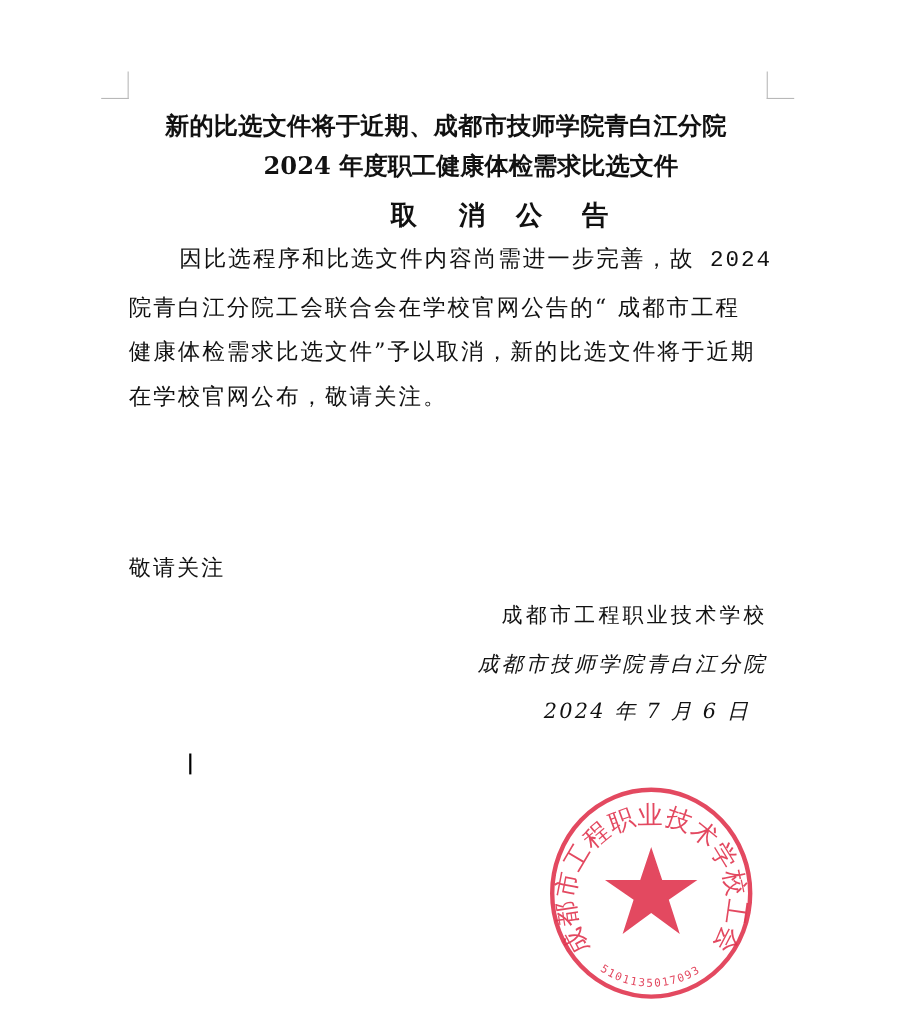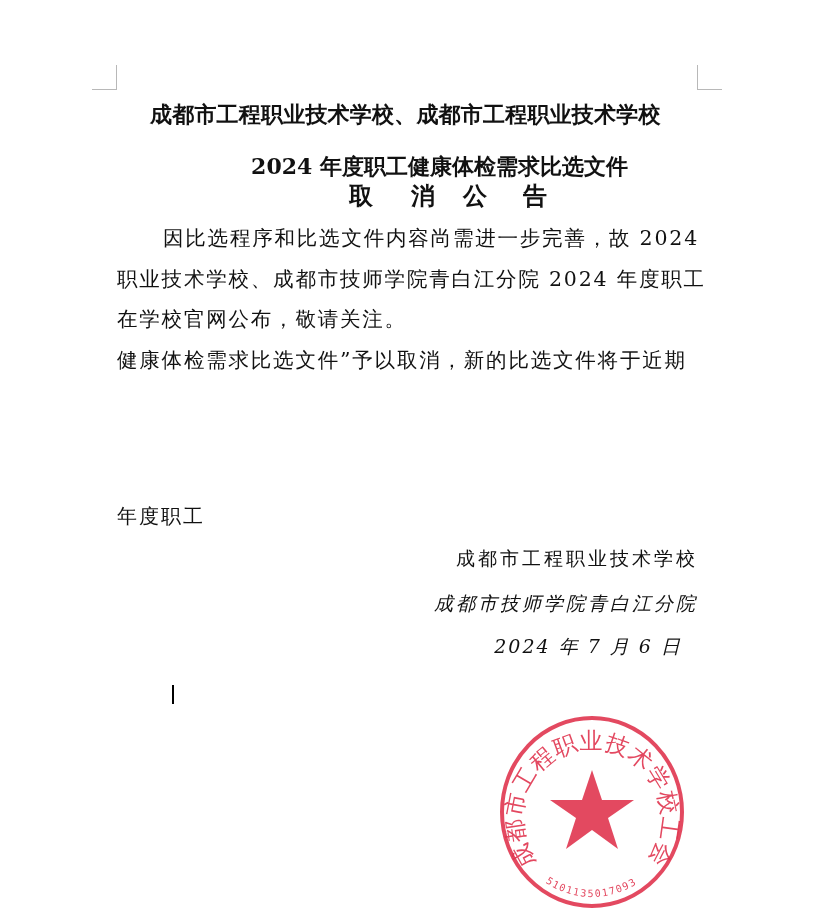--- a/index.html
+++ b/index.html
@@ -6,58 +6,58 @@
     body {
       width: 824px; height: 918px; background: #ffffff; position: relative; overflow: hidden;
       font-family: "DejaVu Serif", "Liberation Serif", serif; color: #111;
     }
     .corner { position: absolute; border-color: #b8b8b8; border-style: solid; border-width: 0; width: 24px; height: 24px; }
     .corner.tl { left: 92px; top: 65px; border-right-width: 1px; border-bottom-width: 1px; }
     .corner.tr { left: 697px; top: 65px; border-left-width: 1px; border-bottom-width: 1px; }
 
     .title { position: absolute; left: 0; width: 824px; text-align: center; font-weight: bold; font-size: 22px; letter-spacing: 0px; }
     .title1 { top: 100px; left: 150px; width: 540px; text-align: left; white-space: nowrap; letter-spacing: 0.2px; }
-    .title2 { top: 152px; left: 228px; width: 400px; text-align: right; white-space: nowrap; }
-    .title3 { top: 180px; left: 343px; width: 210px; text-align: center; font-size: 24px; white-space: nowrap; letter-spacing: 0; }
+    .title2 { top: 136px; left: 228px; width: 400px; text-align: center; white-space: nowrap; }
+    .title3 { top: 180px; left: 343px; width: 210px; text-align: right; font-size: 24px; white-space: nowrap; letter-spacing: 0; }
     .title3 span { display: inline-block; }
 
     .body-text { position: absolute; left: 117px; width: 585px; font-size: 20.5px; line-height: 40.5px; top: 218px; letter-spacing: 1.8px; text-align: justify; }
     .body-line { display: block; white-space: nowrap; }
-    .indent { padding-left: 46px; }
+    .indent { padding-left: 46px; font-family: Liberation Mono, monospace; }
 
     .closing { position: absolute; left: 117px; top: 503px; font-size: 20px; letter-spacing: 2px; white-space: nowrap; }
     .sig { position: absolute; right: 126px; font-size: 19px; letter-spacing: 3px; white-space: nowrap; text-align: left; }
     .sig1 { top: 546px; }
     .sig2 { top: 591px; font-style: italic; }
     .sig3 { top: 634px; right: 142px; letter-spacing: 2px; font-style: italic; }
 
     .cursor { position: absolute; left: 172px; top: 685px; width: 2px; height: 19px; background: #000; }
 
     .seal { position: absolute; left: 497px; top: 712px; width: 190px; height: 200px; }
   </style>
 </head>
 <body>
 
 <div class="corner tl"></div>
 <div class="corner tr"></div>
 
-<div class="title title1">成都市工程职业技术学校、成都市工程职业技术学校</div>
+<div class="title title1">新的比选文件将于近期、成都市技师学院青白江分院</div>
 <div class="title title2">2024 年度职工健康体检需求比选文件</div>
 <div class="title title3">
   <span style="margin-right:38px">取</span><span style="margin-right:28px">消</span><span style="margin-right:36px">公</span><span>告</span>
 </div>
 
 <div class="body-text">
   <span class="body-line indent">因比选程序和比选文件内容尚需进一步完善，故 2024</span>
-  <span class="body-line">职业技术学校、成都市技师学院青白江分院 2024 年度职工</span>
+  <span class="body-line">院青白江分院工会联合会在学校官网公告的“ 成都市工程</span>
+  <span class="body-line">健康体检需求比选文件”予以取消，新的比选文件将于近期</span>
   <span class="body-line">在学校官网公布，敬请关注。</span>
-  <span class="body-line">健康体检需求比选文件”予以取消，新的比选文件将于近期</span>
 </div>
 
-<div class="closing">年度职工</div>
+<div class="closing">敬请关注</div>
 
 <div class="sig sig1">成都市工程职业技术学校</div>
 <div class="sig sig2">成都市技师学院青白江分院</div>
 <div class="sig sig3">2024 年 7 月 6 日</div>
 
 <div class="cursor"></div>
 
 <div class="seal">
   <svg width="190" height="200" viewBox="0 0 190 200">
     <defs>

